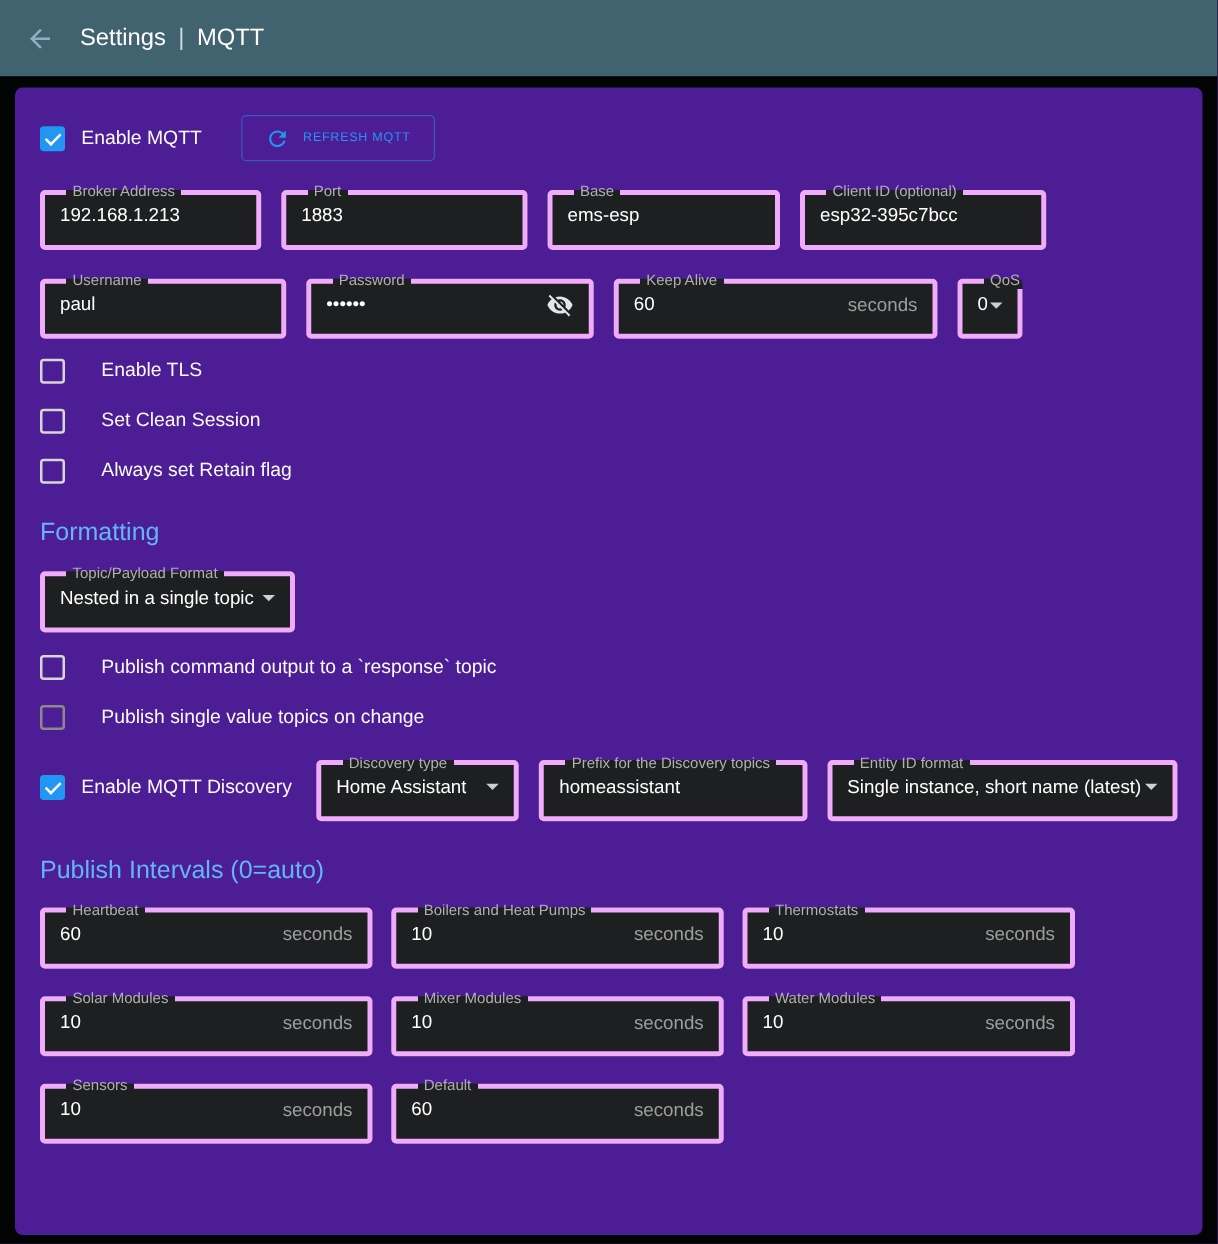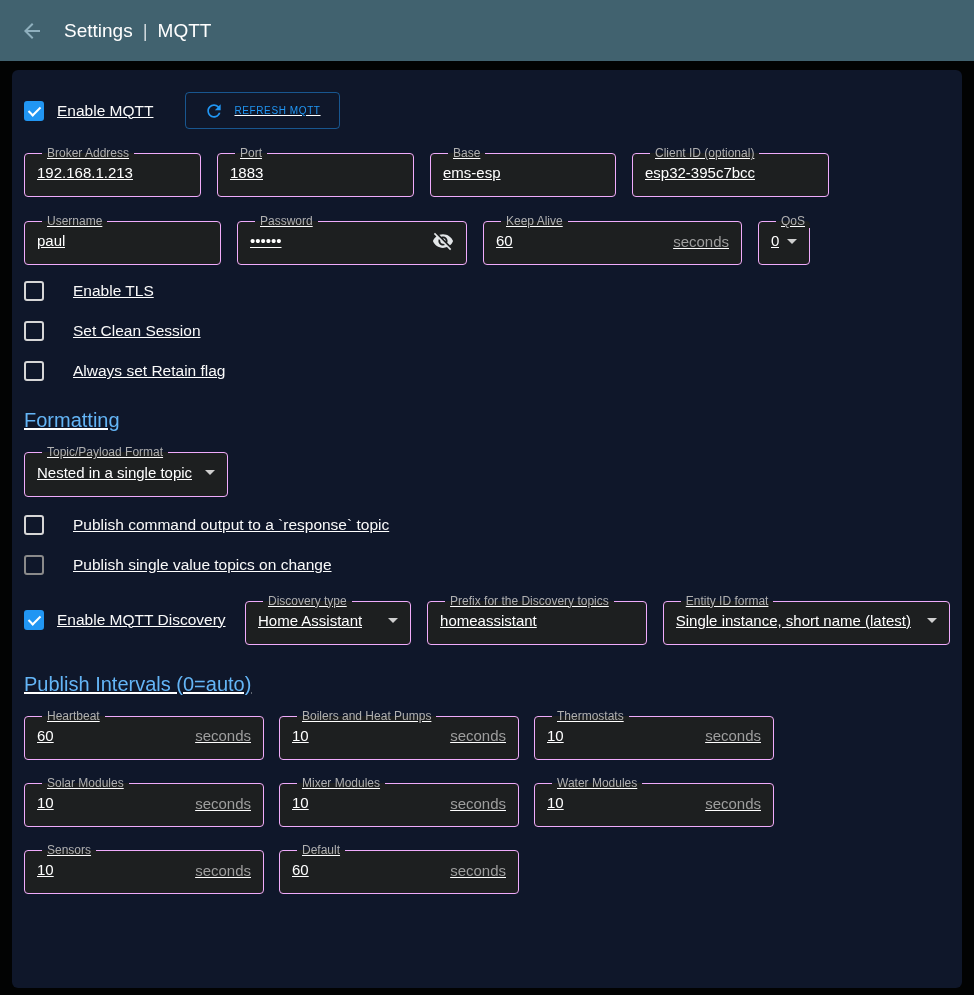--- a/index.html
+++ b/index.html
@@ -18,25 +18,24 @@
     align-items: center;
     padding: 0 20px;
   }
   .back-btn { display: flex; align-items: center; cursor: pointer; margin-right: 20px; }
   .appbar-title { display: flex; align-items: center; gap: 10px; font-size: 19px; font-weight: 500; color: #fff; }
   .appbar-title .sep { color: #cfd8dc; font-weight: 400; }
 
   
   .panel {
     margin: 9px 12px 10px;
-    background: #0f172a;
+    background: #4c1d95;
     border-radius: 6px;
-    padding: 22px 12px 24px;
+    padding: 22px 20px 24px;
     min-height: 918px;
-    text-decoration: underline;
   }
 
   
   .top-row { display: flex; align-items: center; gap: 32px; margin-bottom: 18px; }
   .btn-outline {
     display: flex; align-items: center; gap: 10px;
     background: transparent;
     border: 1px solid rgba(33,150,243,0.5);
     color: #2196f3;
     font-family: "Liberation Sans", sans-serif;
@@ -59,21 +58,21 @@
     width: 5px; height: 10px;
     border: solid #fff; border-width: 0 2.4px 2.4px 0;
     transform: rotate(45deg);
   }
   .cb.dim { border-color: #8a8a8a; }
   .cblabel { font-size: 15.5px; color: #fafafa; }
   .cbstack .cbrow { margin-bottom: 20px; gap: 16px; }
 
   
   fieldset.tf {
-    border: 1px solid #f0abfc;
+    border: 4px solid #f0abfc;
     border-radius: 4px;
     background: #1d1f20;
     padding: 2px 12px 12px;
     min-width: 0;
   }
   fieldset.tf legend {
     font-size: 12px; line-height: 1.1;
     color: #b0b0b0;
     padding: 0 5px; margin-left: 5px;
     white-space: nowrap;
@@ -91,21 +90,21 @@
     flex-shrink: 0;
   }
   .eye { margin-left: auto; display: flex; align-items: center; cursor: pointer; }
 
   .fieldrow { display: flex; gap: 16px; margin-bottom: 18px; }
   .fieldrow.tight { gap: 15px; margin-bottom: 17px; }
 
   .w177{width:177px}.w197{width:197px}.w186{width:186px}
   .w230{width:230px}.w259{width:259px}.w52{width:52px}
   .w204{width:204px}.w155{width:167px}.w195{width:221px}
-  .w283{width:289px}.w262{width:240px}
+  .w283{width:289px}.w262{width:266px}
 
   
   .section-h {
     color: #64b5f6; font-size: 20px; font-weight: 400;
     margin: 28px 0 14px;
   }
   .discovery-row { display: flex; align-items: center; gap: 16px; margin-top: 4px; }
   .discovery-row .cbrow { width: 205px; flex-shrink: 0; align-items: center; }
 </style>
 </head>

